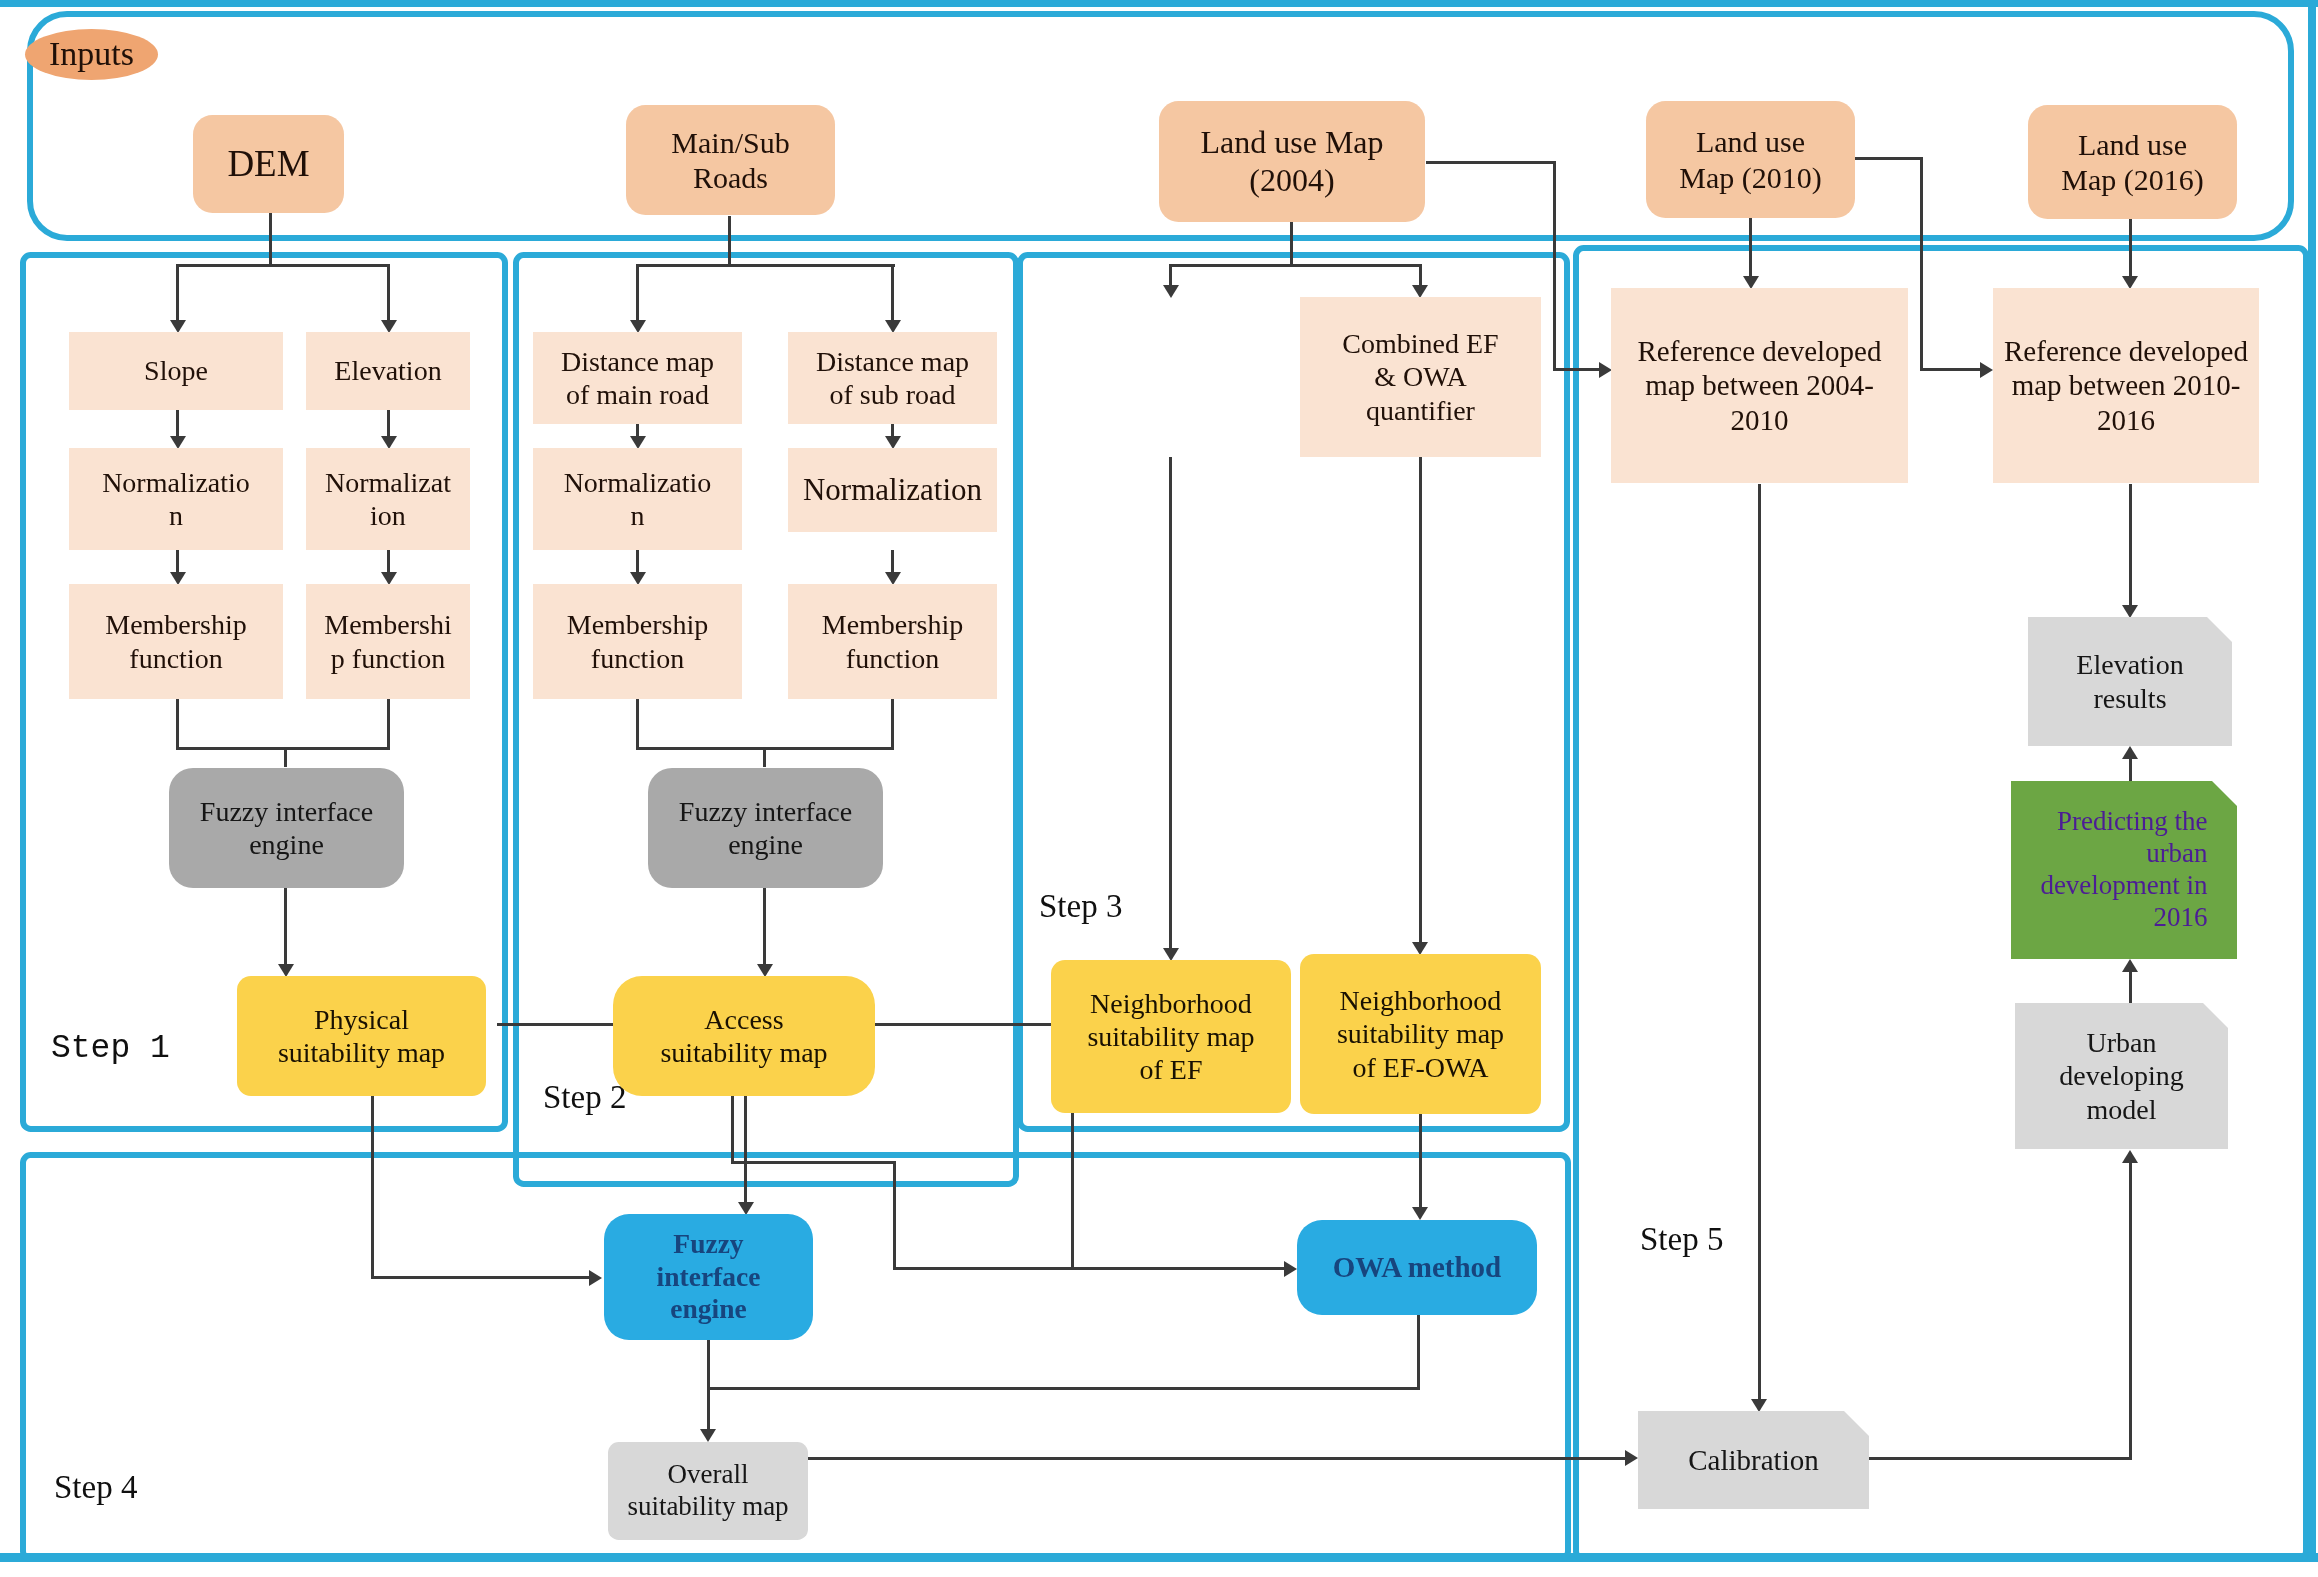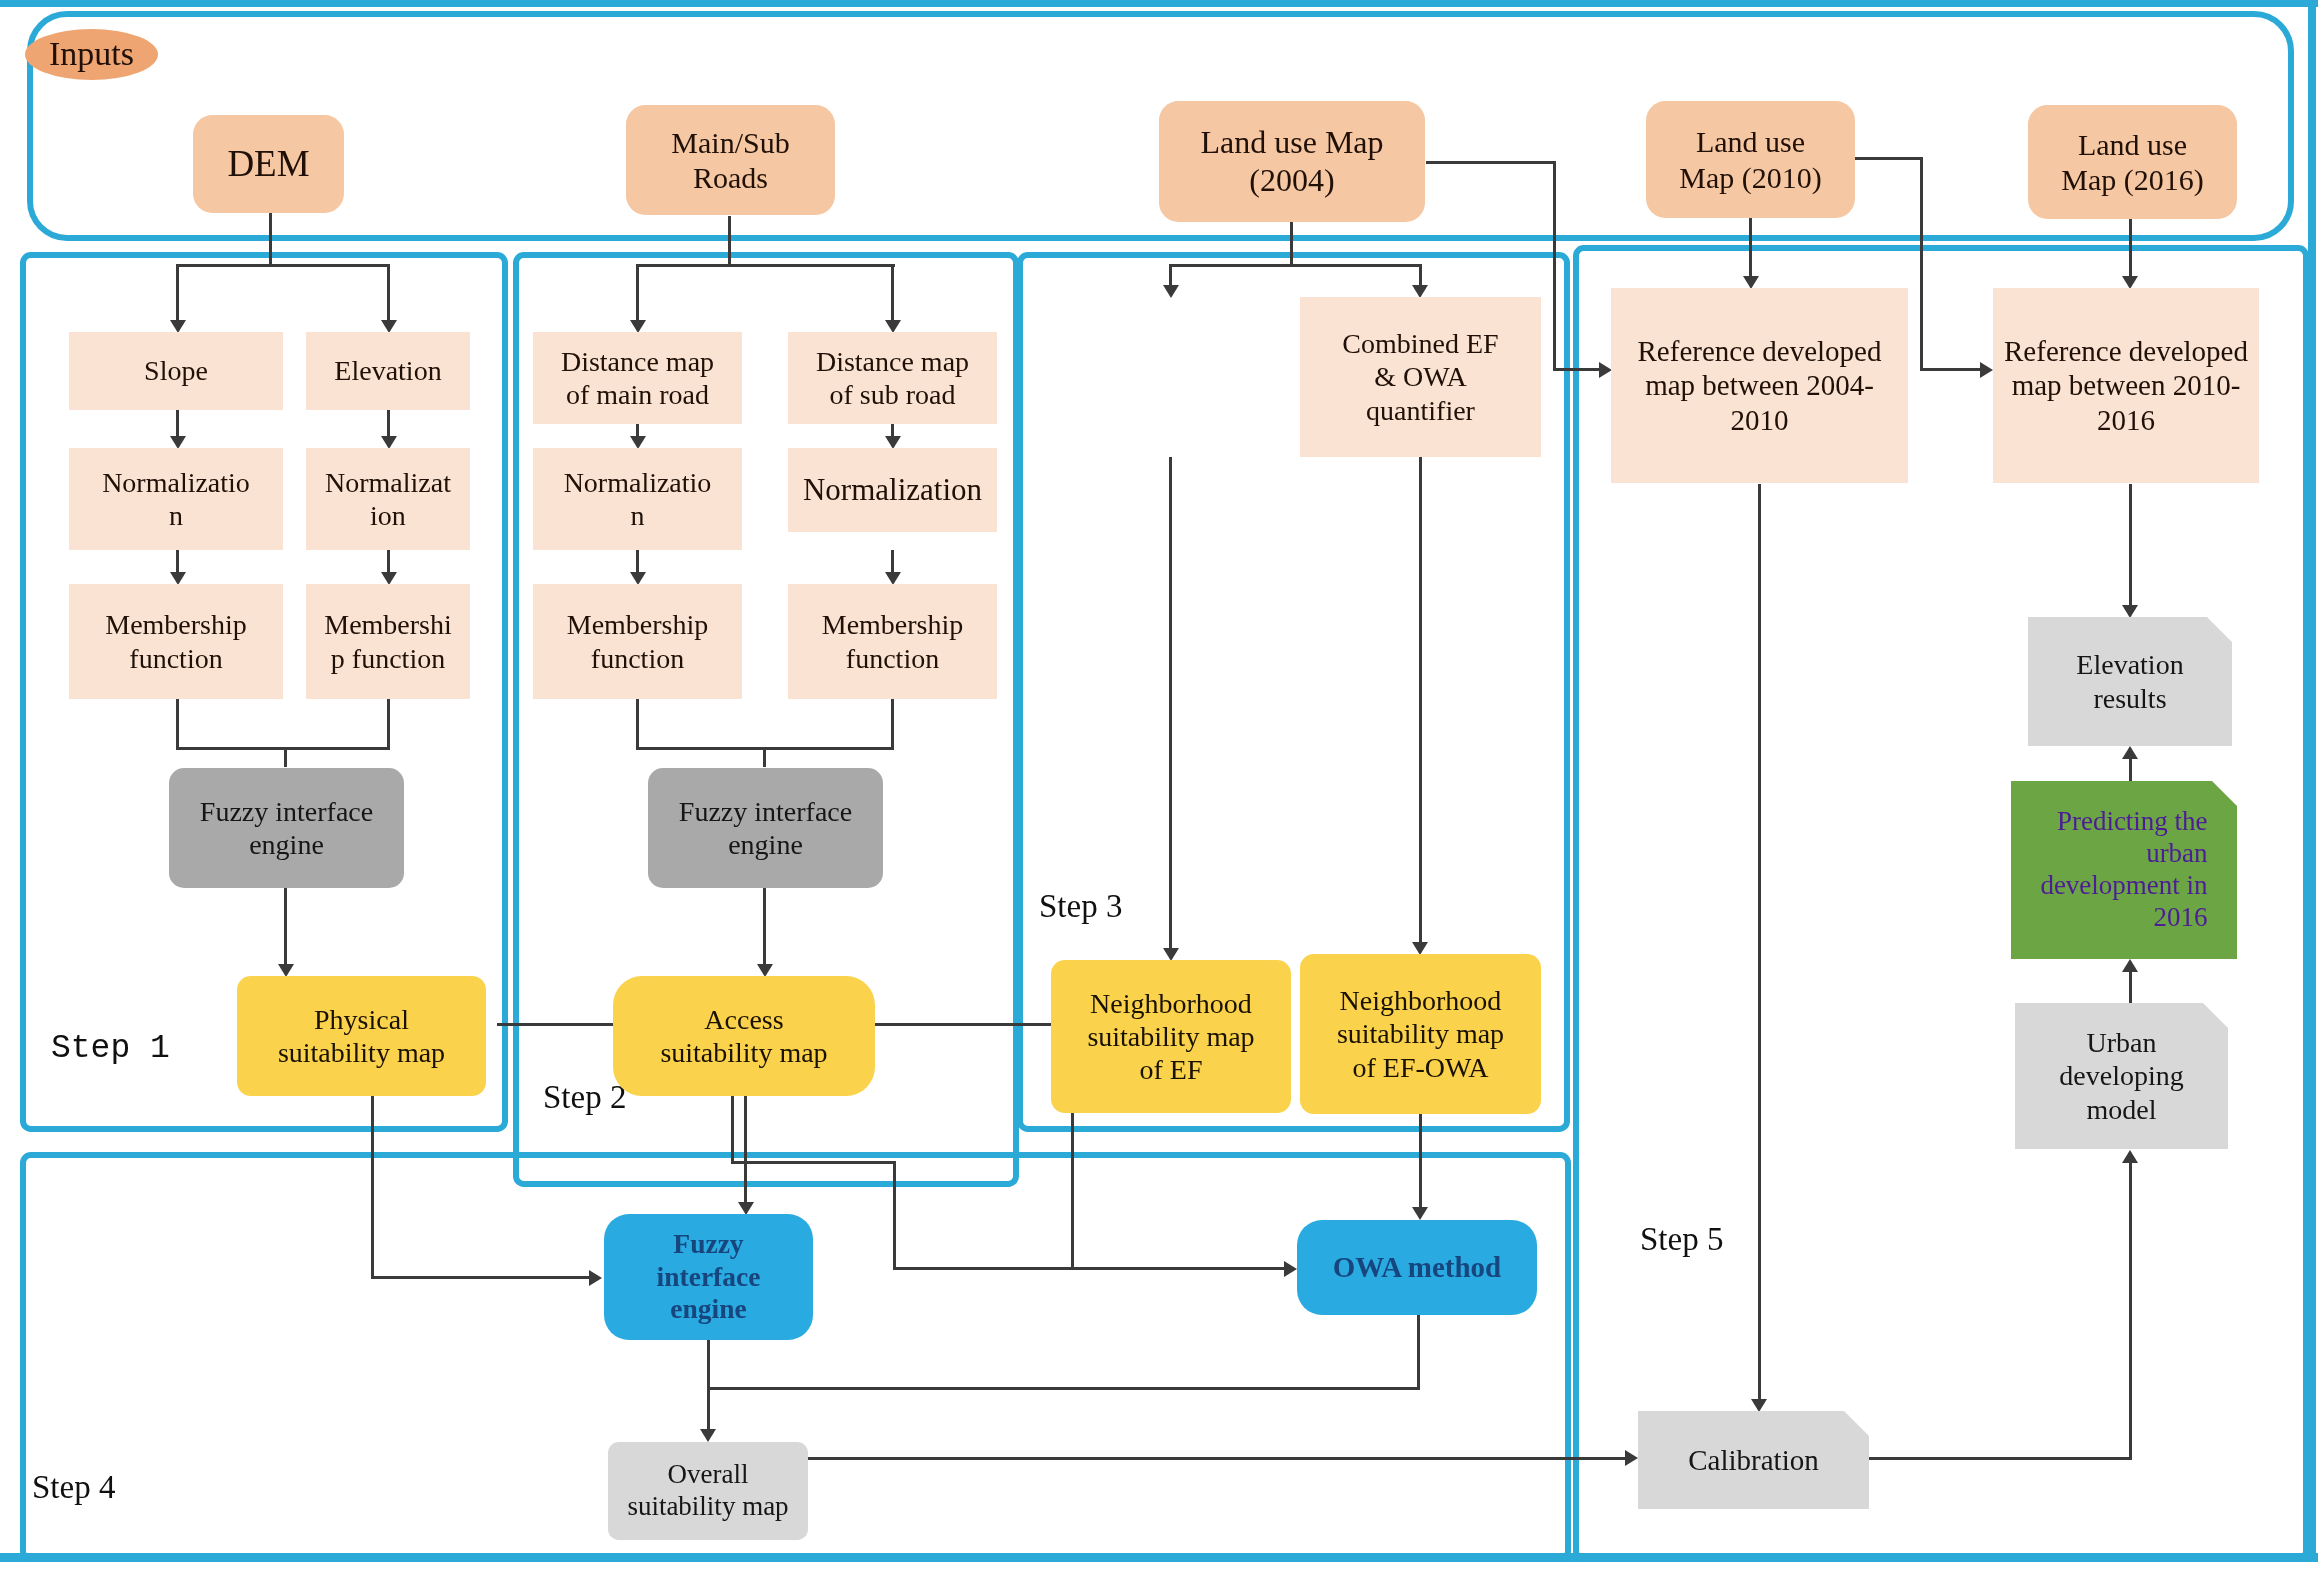--- a/index.html
+++ b/index.html
@@ -4,21 +4,21 @@
 <style>
   html,body{margin:0;padding:0;background:#fff;}
   #canvas{position:relative;width:2319px;height:1577px;background:#ffffff;overflow:hidden;
           font-family:"Liberation Serif","DejaVu Serif",serif;}
   .frame{position:absolute;background:var(--cyan);}
   .box{position:absolute;border:6.2px solid var(--cyan);background:transparent;}
   .nd{position:absolute;display:flex;align-items:center;justify-content:center;text-align:center;
       white-space:pre-line;color:#201008;line-height:1.18;}
   .peach{background:var(--peach_dark);border-radius:19.5px;}
   .pl{background:var(--peach_light);}
-  .gray{background:var(--gray_dark);border-radius:15px;color:#161616;}
+  .gray{background:var(--gray_dark);border-radius:24px;color:#161616;}
   .yellow{background:var(--yellow);border-radius:14px;color:#191102;}
   .blue{background:var(--blue);border-radius:25px;color:var(--blue_text);font-weight:bold;}
   .glight{background:var(--gray_light);color:#161616;}
   .green{background:var(--green);color:#4c1d95;text-align:right;}
   .notch{clip-path:polygon(0 0,calc(100% - 25px) 0,100% 25px,100% 100%,0 100%);}
   .ellipse{background:var(--orange);border-radius:50%;color:#201008;}
   .slabel{position:absolute;font-size:33px;color:#101010;}
   .ln{position:absolute;background:var(--line);}
   .ah{position:absolute;width:0;height:0;}
   .ad{border-left:8px solid transparent;border-right:8px solid transparent;border-top:13.3px solid var(--line);}
@@ -37,21 +37,21 @@
   <div class="box" style="left:27px;top:10.7px;width:2255px;height:218px;border-radius:40px;"></div>
   <div class="box" style="left:19.5px;top:252px;width:476px;height:868px;border-radius:10.7px;"></div>
   <div class="box" style="left:513px;top:252px;width:494px;height:923px;border-radius:10.7px;"></div>
   <div class="box" style="left:1017px;top:252px;width:541px;height:868px;border-radius:10.7px;"></div>
   <div class="box" style="left:19.5px;top:1152px;width:1539px;height:398px;border-radius:10.7px;"></div>
   <div class="box" style="left:1573px;top:245px;width:724px;height:1305px;border-radius:10.7px;"></div>
 
   <div class="slabel" style="left:51px;top:1030px;font-family:Liberation Mono, monospace;">Step 1</div>
   <div class="slabel" style="left:543px;top:1079px;">Step 2</div>
   <div class="slabel" style="left:1039px;top:888px;">Step 3</div>
-  <div class="slabel" style="left:32px;top:1469px;text-align:center;">Step 4</div>
+  <div class="slabel" style="left:54px;top:1469px;text-align:center;">Step 4</div>
   <div class="slabel" style="left:1640px;top:1221px;">Step 5</div>
 
   <div class="ln" style="left:269px;top:213px;width:2.7px;height:53px;"></div>
   <div class="ln" style="left:177px;top:264px;width:213px;height:2.7px;"></div>
   <div class="ln" style="left:176px;top:264px;width:2.7px;height:57px;"></div>
   <div class="ln" style="left:387px;top:264px;width:2.7px;height:57px;"></div>
   <div class="ln" style="left:728px;top:216px;width:2.7px;height:50px;"></div>
   <div class="ln" style="left:638px;top:264px;width:257px;height:2.7px;"></div>
   <div class="ln" style="left:636px;top:264px;width:2.7px;height:57px;"></div>
   <div class="ln" style="left:891px;top:264px;width:2.7px;height:57px;"></div>

